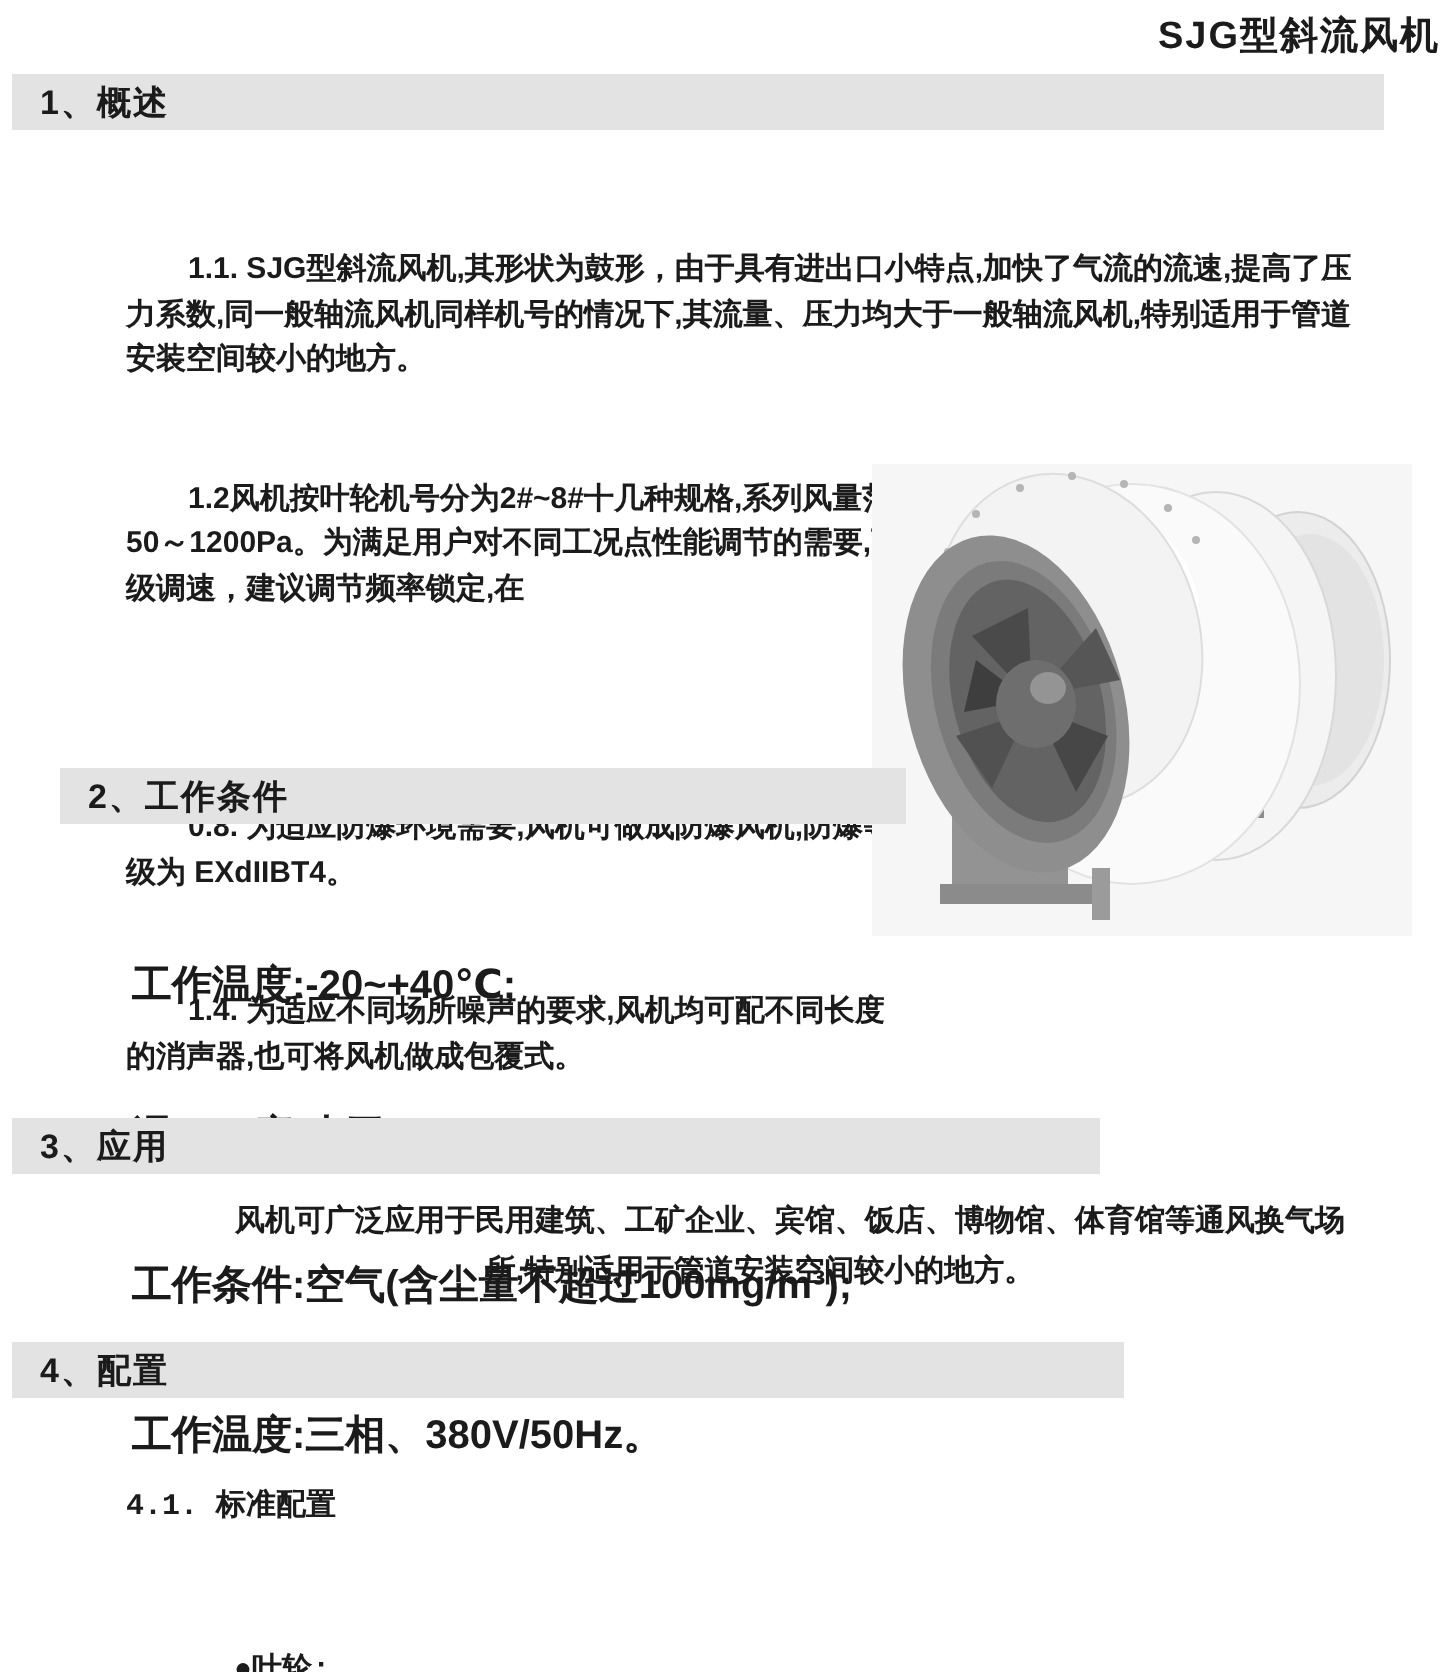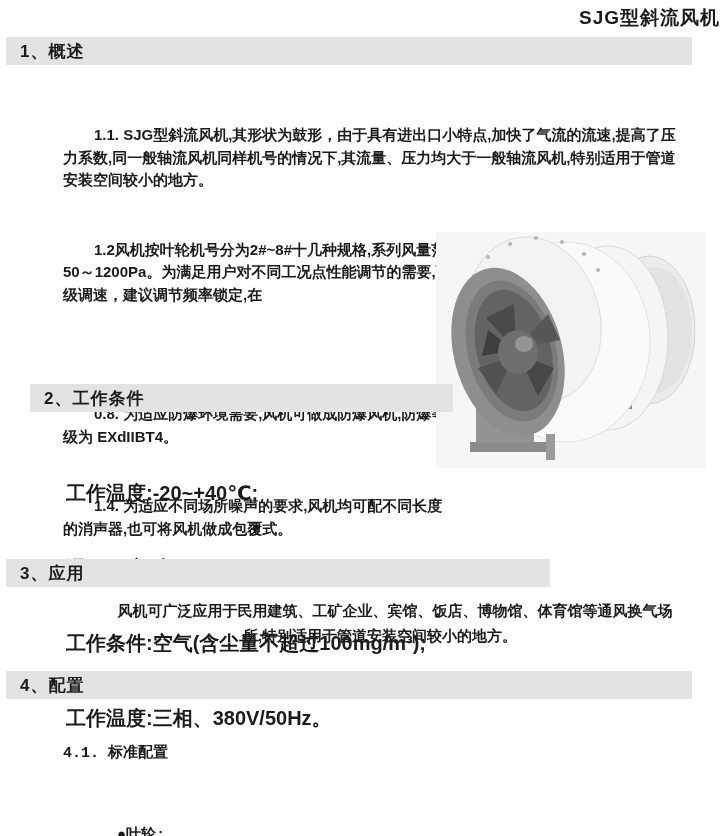--- a/index.html
+++ b/index.html
@@ -13,21 +13,21 @@
     font-size:19px;font-weight:700;letter-spacing:1px;
   }
   .bar{
     position:absolute;height:28px;background:#e3e3e3;
     display:flex;align-items:center;padding-left:14px;box-sizing:border-box;
     font-size:17px;font-weight:700;letter-spacing:1px;
   }
   .bar1{top:37px;left:6px;width:686px;}
   .bar2{top:384px;left:6px;width:423px;margin-left:24px;}
   .bar3{top:559px;left:6px;width:544px;}
-  .bar4{top:671px;left:6px;width:686px;}
+  .bar4{top:671px;left:6px;width:556px;}
   .body-text{font-size:15px;font-weight:700;line-height:22.5px;white-space:pre-wrap;}
   .s1-col{position:absolute;top:79px;left:63px;width:613px;}
   .para{margin:0 0 2px 0;}
   .indent{text-indent:31px;}
   .narrow{width:386px;margin-top:5px;}
   .fan-wrap{position:absolute;top:230px;left:436px;width:272px;height:240px;}
   .s2-list{position:absolute;top:431px;left:66px;width:370px;font-size:20px;
            font-weight:700;line-height:25px;white-space:pre-wrap;}
   .s3-para{position:absolute;top:598px;left:80px;width:600px;font-size:15px;
            font-weight:700;line-height:25px;text-indent:30px;white-space:pre-wrap;margin:0;text-align:center;}

